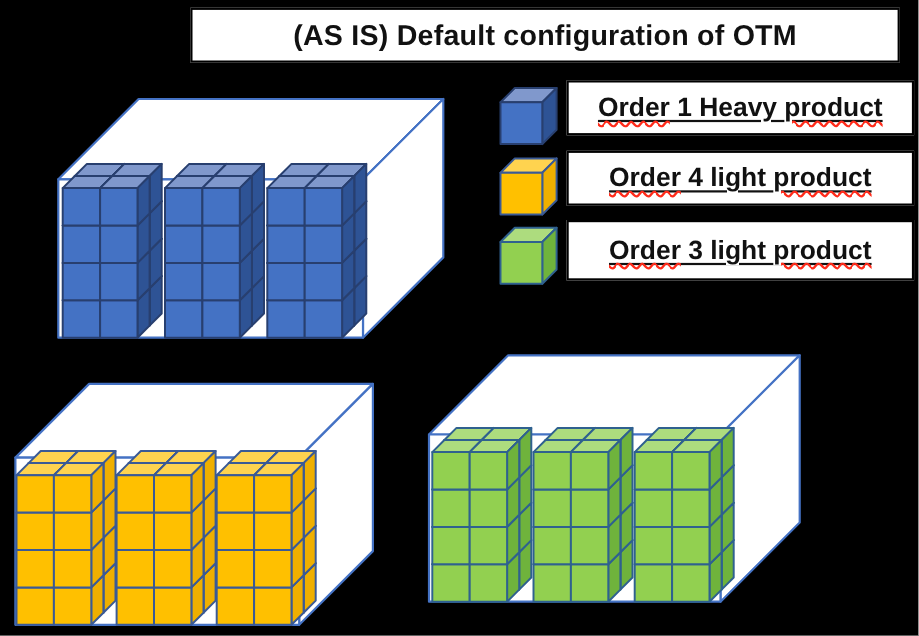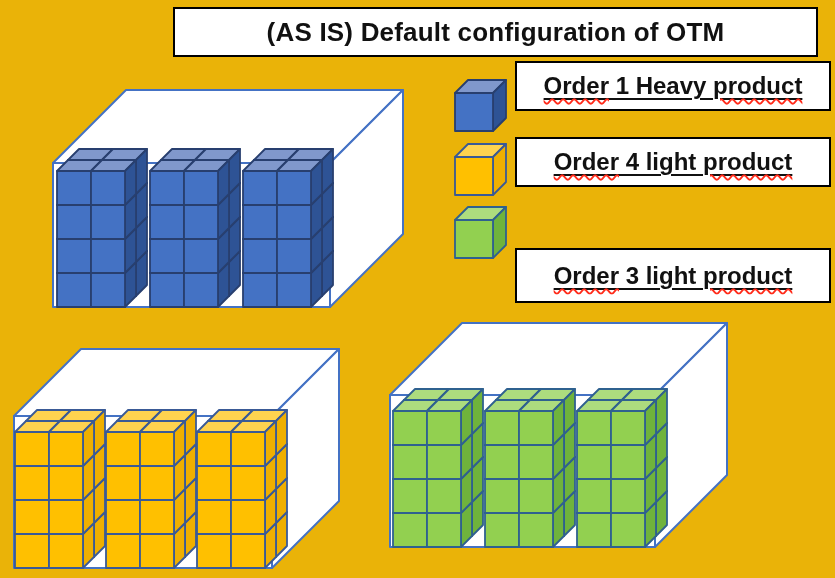--- a/index.html
+++ b/index.html
@@ -1,17 +1,17 @@
 <!DOCTYPE html>
 <html style="--wavy: #FF2B1A;"><head>
 <meta charset="utf-8">
 <style>
   html,body{margin:0;padding:0;background:#fff;}
   .stage{
-    position:relative;width:835px;height:578px;background:#eab308;overflow:hidden;
+    position:relative;width:835px;height:578px;background:#000000;overflow:hidden;
     font-family:"Liberation Sans",sans-serif;color:#111;
   }
   .title-box{
     position:absolute;left:173px;top:7px;width:645px;height:50px;
     border:2px solid #000;display:flex;align-items:center;justify-content:center;
     box-sizing:border-box;background:#fff;
   }
   .title-box .t{font-size:26px;font-weight:700;letter-spacing:0.2px;}
   .legend-icon{position:absolute;left:448px;width:62px;height:62px;}
   .legend-box{
@@ -485,36 +485,36 @@
       <polygon points="236,99 270,99 270,133 236,133" fill="#92D050" stroke="#2F618F" stroke-width="1.8" stroke-linejoin="round"></polygon>
     </svg>
 
   <div>
 
     <svg class="legend-icon" viewBox="0 0 62 62" style="top: 74px;">
         <polygon points="7,19 20,6 58,6 45,19" fill="#8098CC" stroke="#283F6F" stroke-width="1.8" stroke-linejoin="round"></polygon>
         <polygon points="45,19 58,6 58,44 45,57" fill="#2E5395" stroke="#283F6F" stroke-width="1.8" stroke-linejoin="round"></polygon>
         <polygon points="7,19 45,19 45,57 7,57" fill="#4472C4" stroke="#283F6F" stroke-width="1.8" stroke-linejoin="round"></polygon>
       </svg>
-    <div class="legend-box" style="top: 61px; height: 50px;">
+    <div class="legend-box" style="top: 73px; height: 50px;">
       <span class="lbl"><span class="wavy">Order</span><span> 1 Heavy </span><span class="wavy">product</span></span>
     </div>
 
     <svg class="legend-icon" viewBox="0 0 62 62" style="top: 138px;">
         <polygon points="7,19 20,6 58,6 45,19" fill="#FFD34F" stroke="#3A5A96" stroke-width="1.8" stroke-linejoin="round"></polygon>
         <polygon points="45,19 58,6 58,44 45,57" fill="#EFAF00" stroke="#3A5A96" stroke-width="1.8" stroke-linejoin="round"></polygon>
         <polygon points="7,19 45,19 45,57 7,57" fill="#FFC000" stroke="#3A5A96" stroke-width="1.8" stroke-linejoin="round"></polygon>
       </svg>
     <div class="legend-box" style="top: 137px; height: 50px;">
       <span class="lbl"><span class="wavy">Order</span><span> 4 light </span><span class="wavy">product</span></span>
     </div>
 
     <svg class="legend-icon" viewBox="0 0 62 62" style="top: 201px;">
         <polygon points="7,19 20,6 58,6 45,19" fill="#ADDC7E" stroke="#2F618F" stroke-width="1.8" stroke-linejoin="round"></polygon>
         <polygon points="45,19 58,6 58,44 45,57" fill="#6FB33C" stroke="#2F618F" stroke-width="1.8" stroke-linejoin="round"></polygon>
         <polygon points="7,19 45,19 45,57 7,57" fill="#92D050" stroke="#2F618F" stroke-width="1.8" stroke-linejoin="round"></polygon>
       </svg>
-    <div class="legend-box" style="top: 200px; height: 55px; margin-top: 48px;">
+    <div class="legend-box" style="top: 200px; height: 55px;">
       <span class="lbl"><span class="wavy">Order</span><span> 3 light </span><span class="wavy">product</span></span>
     </div>
 
   </div>
 </div>
 
 </body></html>

